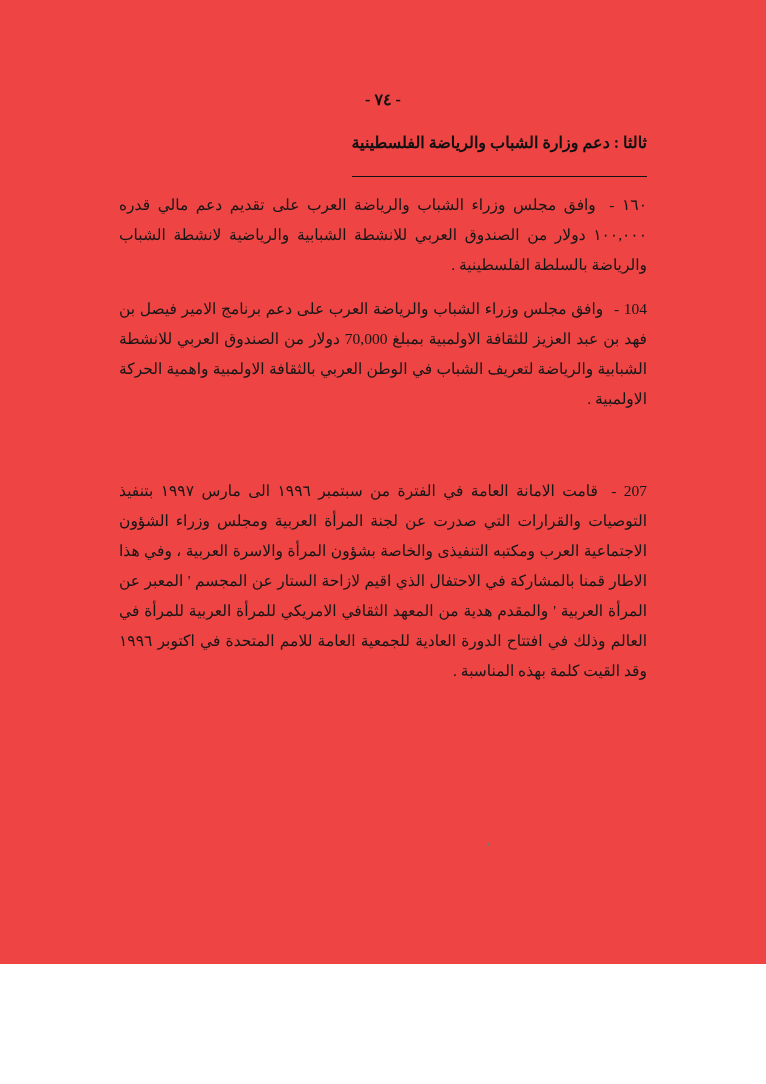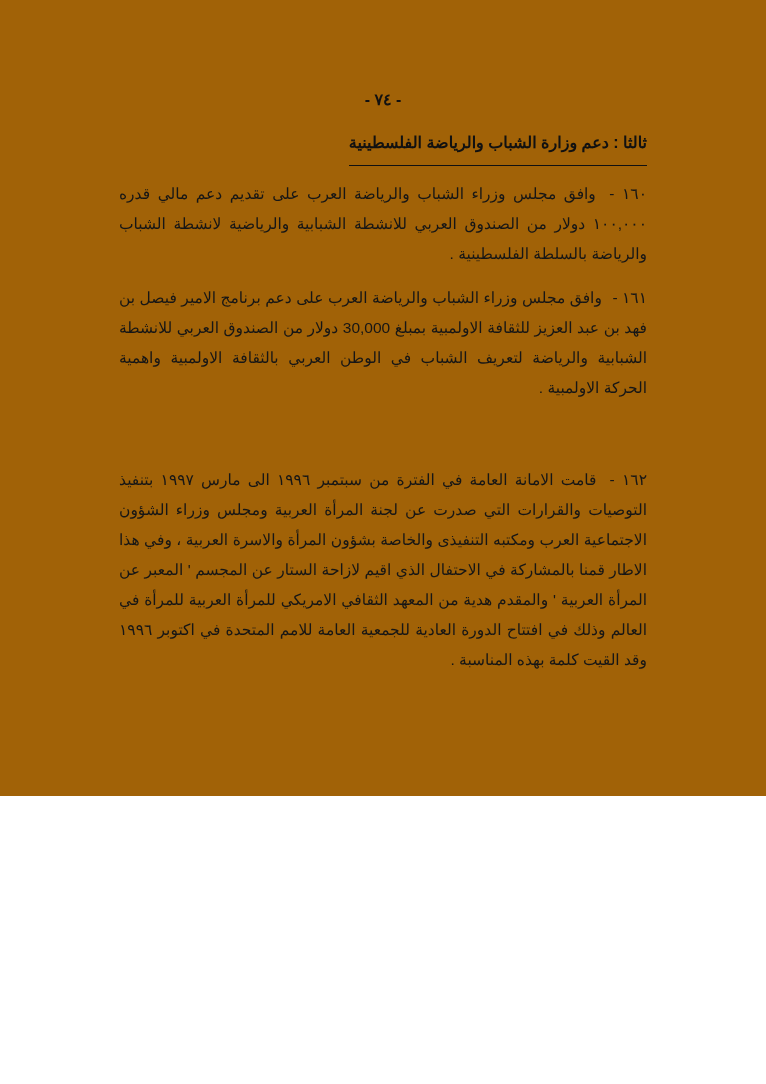--- a/index.html
+++ b/index.html
@@ -3,25 +3,25 @@
 <meta charset="utf-8">
 <style>
   html, body {
     margin: 0;
     padding: 0;
     background: #ffffff;
   }
   .page {
     position: relative;
     width: 766px;
-    height: 796px;
+    height: 964px;
     margin: 0 auto;
-    background: #a16207;
+    background: #ef4444;
     color: #111111;
-    font-family: Liberation Sans, sans-serif;
+    font-family: Liberation Serif, serif;
     direction: rtl;
     overflow: hidden;
     box-sizing: border-box;
     padding-top: 90px;
   }
   .content {
     width: 528px;
     margin: 0 auto;
   }
   .page-number {
@@ -34,21 +34,21 @@
   .section-heading {
     margin: 24px 0 0 0;
     text-align: right;
     font-size: 16px;
     font-weight: bold;
     line-height: 1.3;
   }
   .section-heading .heading-text {
     display: inline-block;
     border-bottom: 1.6px solid #111111;
-    padding-bottom: 11px;
+    padding-bottom: 22px;
   }
   .para {
     margin: 13px 0 14px 0;
     font-size: 15.5px;
     line-height: 30px;
     text-align: justify;
     color: #161616;
   }
   .item-number {
     white-space: nowrap;
@@ -81,28 +81,28 @@
         <span class="heading-text">ثالثا : دعم وزارة الشباب والرياضة الفلسطينية</span>
       </h2>
       <p class="para">
         <span class="item-number">١٦٠ -</span>
         <span>وافق مجلس وزراء الشباب والرياضة العرب على تقديم دعم مالي قدره ١٠٠,٠٠٠ دولار من الصندوق العربي للانشطة الشبابية والرياضية لانشطة الشباب والرياضة بالسلطة الفلسطينية .</span>
       </p>
     </section>
 
     <section>
       <p class="para">
-        <span class="item-number">١٦١ -</span>
-        <span>وافق مجلس وزراء الشباب والرياضة العرب على دعم برنامج الامير فيصل بن فهد بن عبد العزيز للثقافة الاولمبية بمبلغ 30,000 دولار من الصندوق العربي للانشطة الشبابية والرياضة لتعريف الشباب في الوطن العربي بالثقافة الاولمبية واهمية الحركة الاولمبية .</span>
+        <span class="item-number">104 -</span>
+        <span>وافق مجلس وزراء الشباب والرياضة العرب على دعم برنامج الامير فيصل بن فهد بن عبد العزيز للثقافة الاولمبية بمبلغ 70,000 دولار من الصندوق العربي للانشطة الشبابية والرياضة لتعريف الشباب في الوطن العربي بالثقافة الاولمبية واهمية الحركة الاولمبية .</span>
       </p>
     </section>
 
     <section class="gap-before">
       <p class="para">
-        <span class="item-number">١٦٢ -</span>
+        <span class="item-number">207 -</span>
         <span>قامت الامانة العامة في الفترة من سبتمبر ١٩٩٦ الى مارس ١٩٩٧ بتنفيذ التوصيات والقرارات التي صدرت عن لجنة المرأة العربية ومجلس وزراء الشؤون الاجتماعية العرب ومكتبه التنفيذى والخاصة بشؤون المرأة والاسرة العربية ، وفي هذا الاطار قمنا بالمشاركة في الاحتفال الذي اقيم لازاحة الستار عن المجسم ' المعبر عن المرأة العربية ' والمقدم هدية من المعهد الثقافي الامريكي للمرأة العربية للمرأة في العالم وذلك في افتتاح الدورة العادية للجمعية العامة للامم المتحدة في اكتوبر ١٩٩٦ وقد القيت كلمة بهذه المناسبة .</span>
       </p>
     </section>
 
   </div>
 
   <div class="scan-speck"></div>
 
 </div>
 

